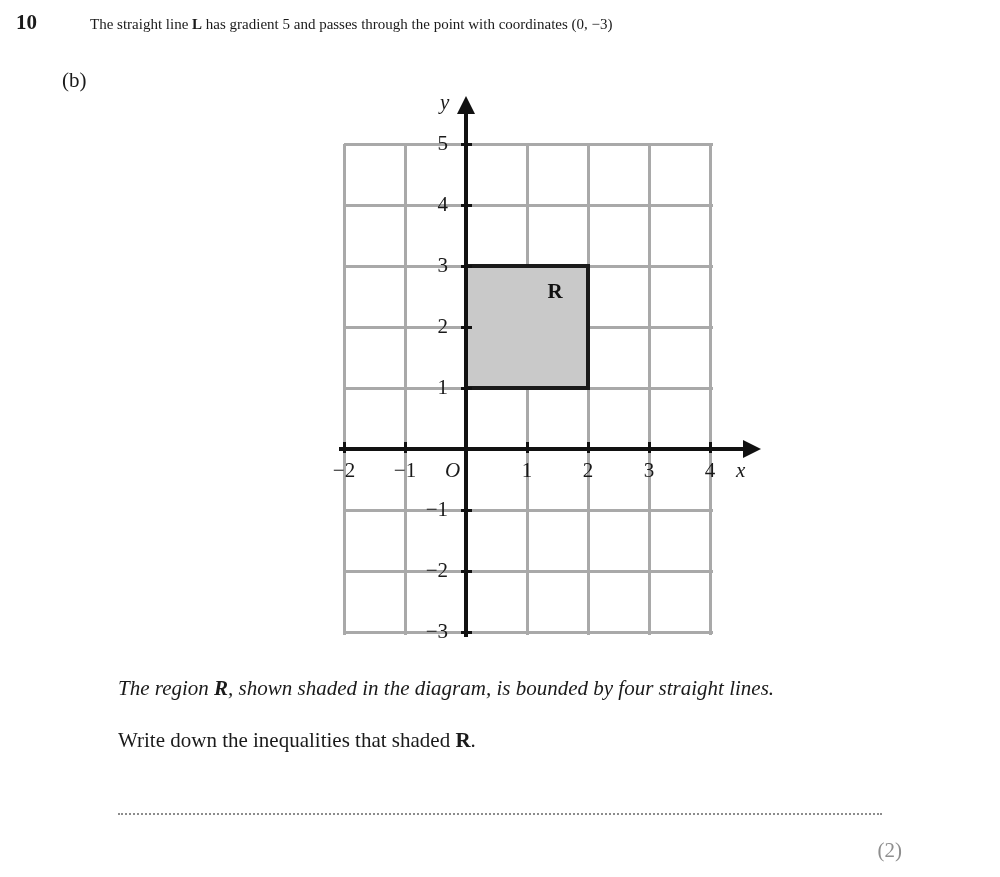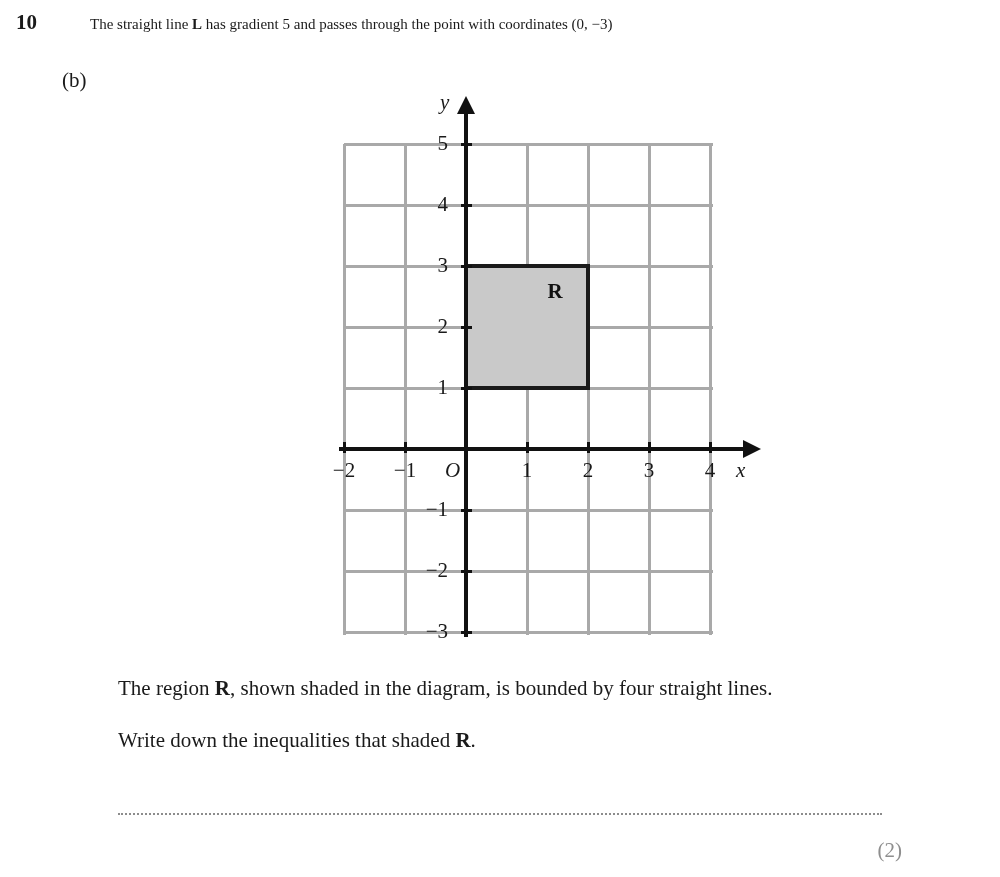--- a/index.html
+++ b/index.html
@@ -155,21 +155,21 @@
 
   
   .body-line {
     position: absolute;
     left: 118px;
     font-size: 21px;
     line-height: 28px;
     white-space: nowrap;
   }
   .body-line b { font-weight: bold; }
-  .line-1 { top: 674px; }
+  .line-1 { top: 674px; font-style: italic; }
   .line-2 { top: 726px; }
 
   
   .answer-line {
     position: absolute;
     left: 118px;
     top: 812px;
     width: 764px;
     border-bottom: 2px dotted #8c8c8c;
     height: 1px;

